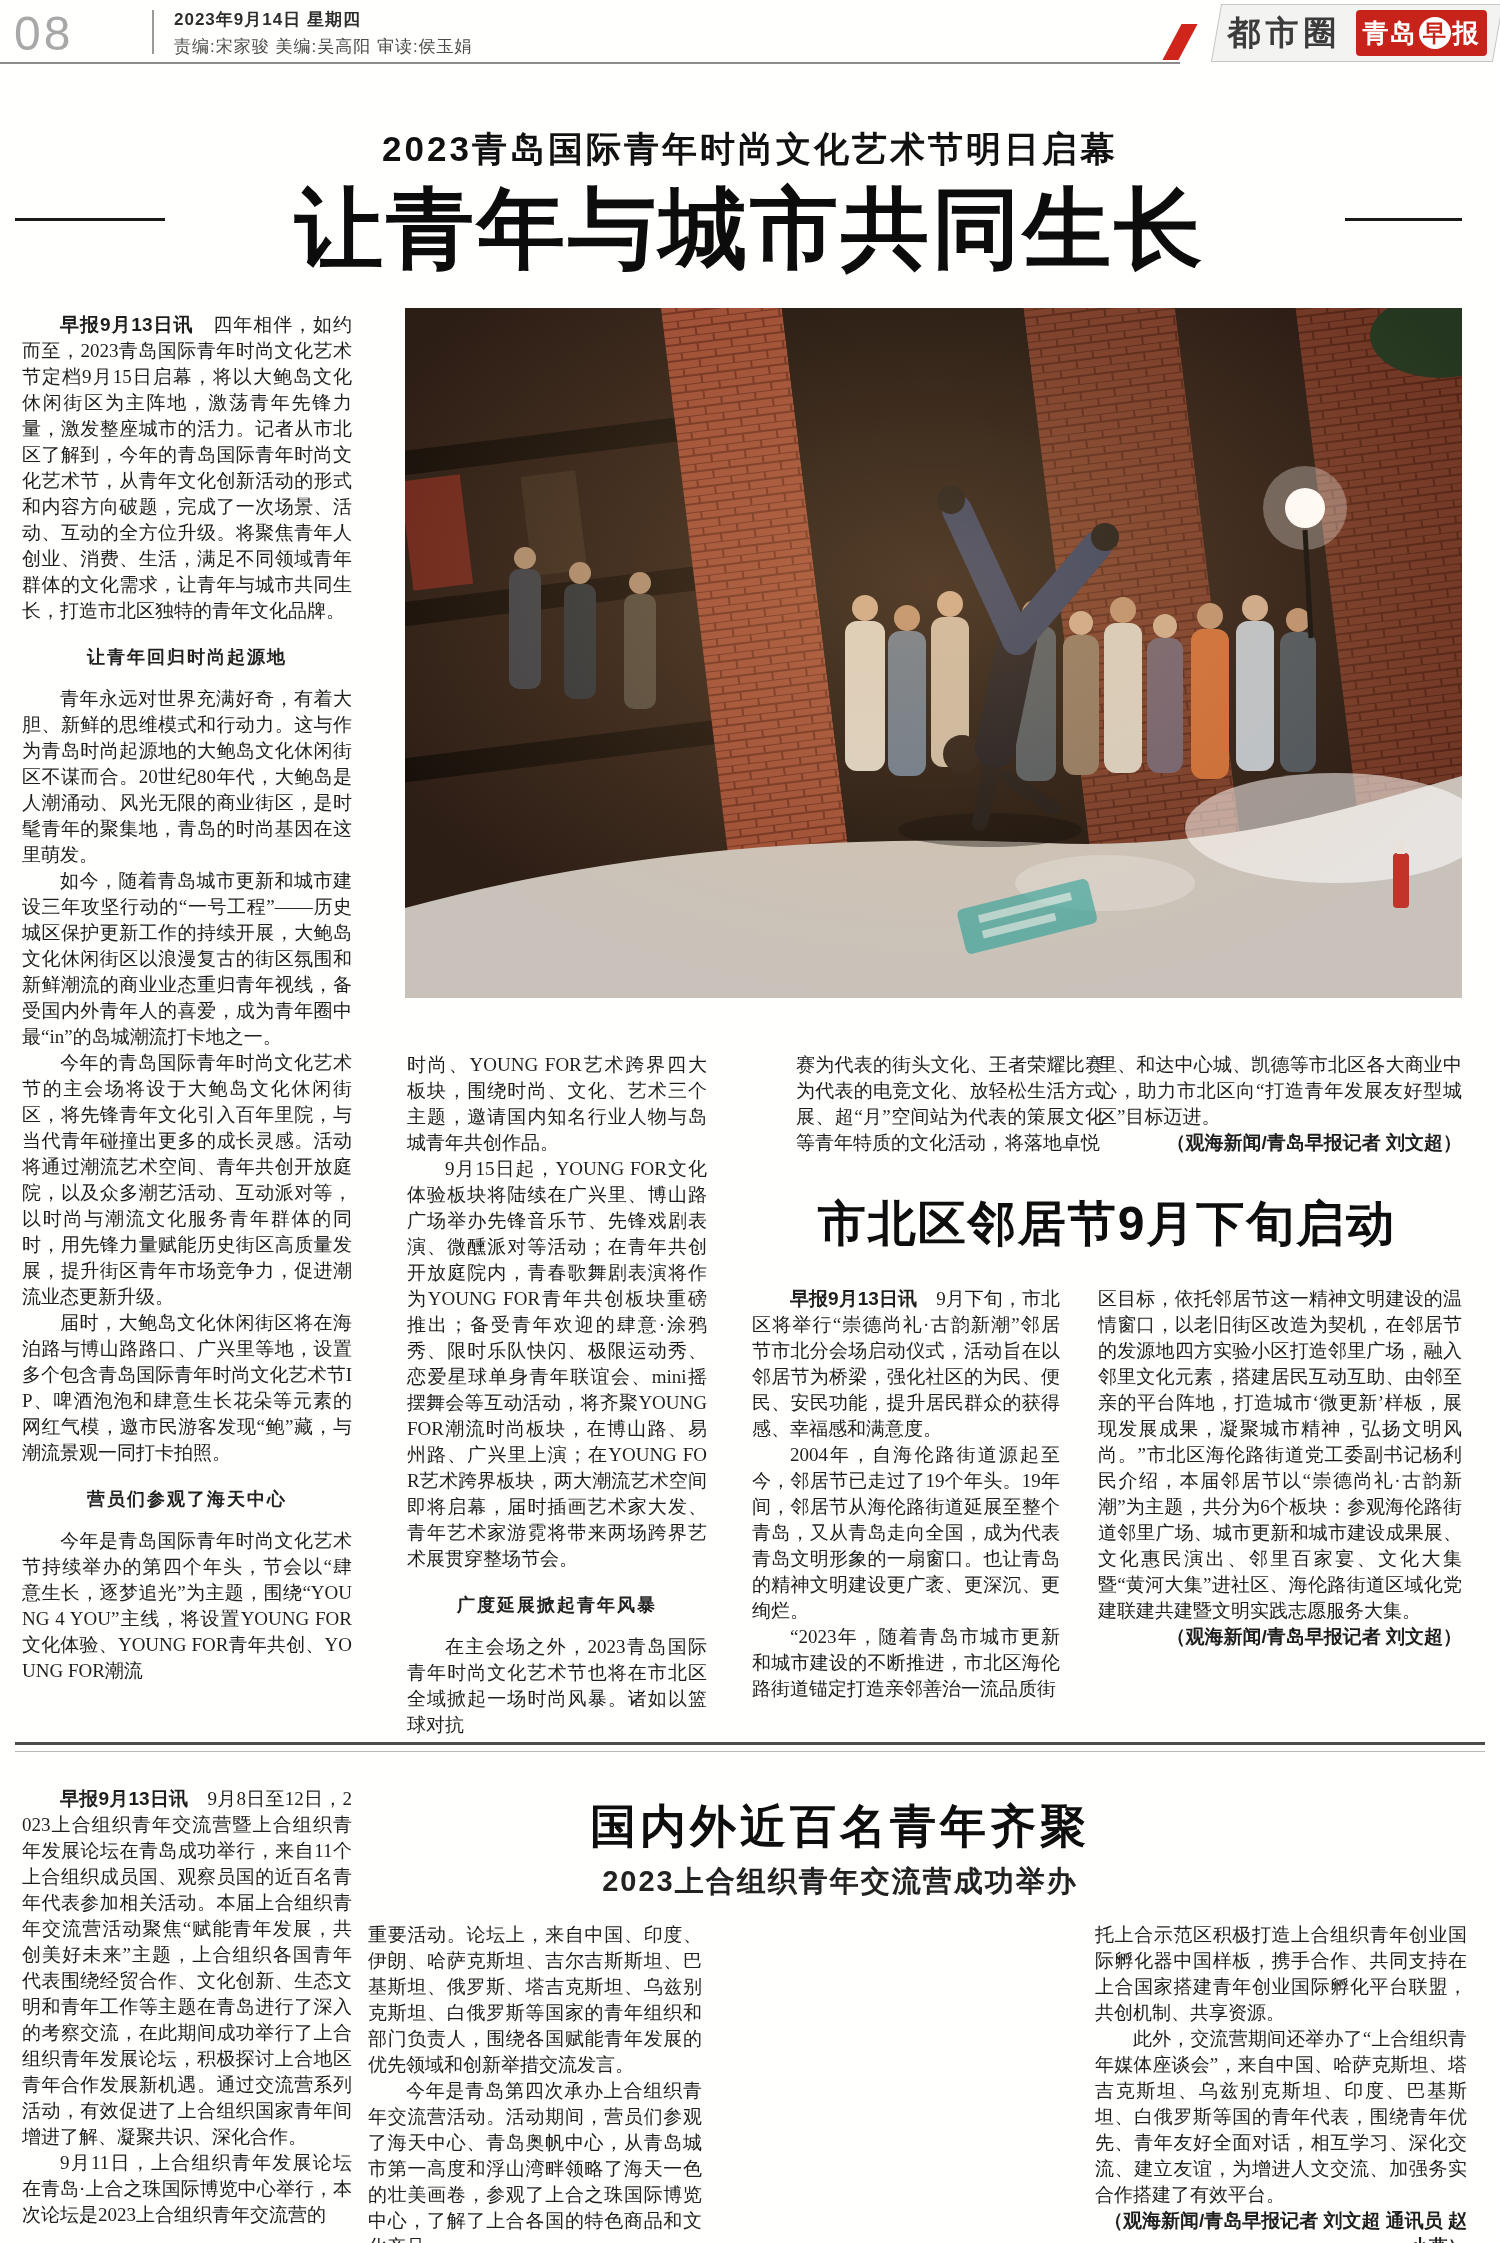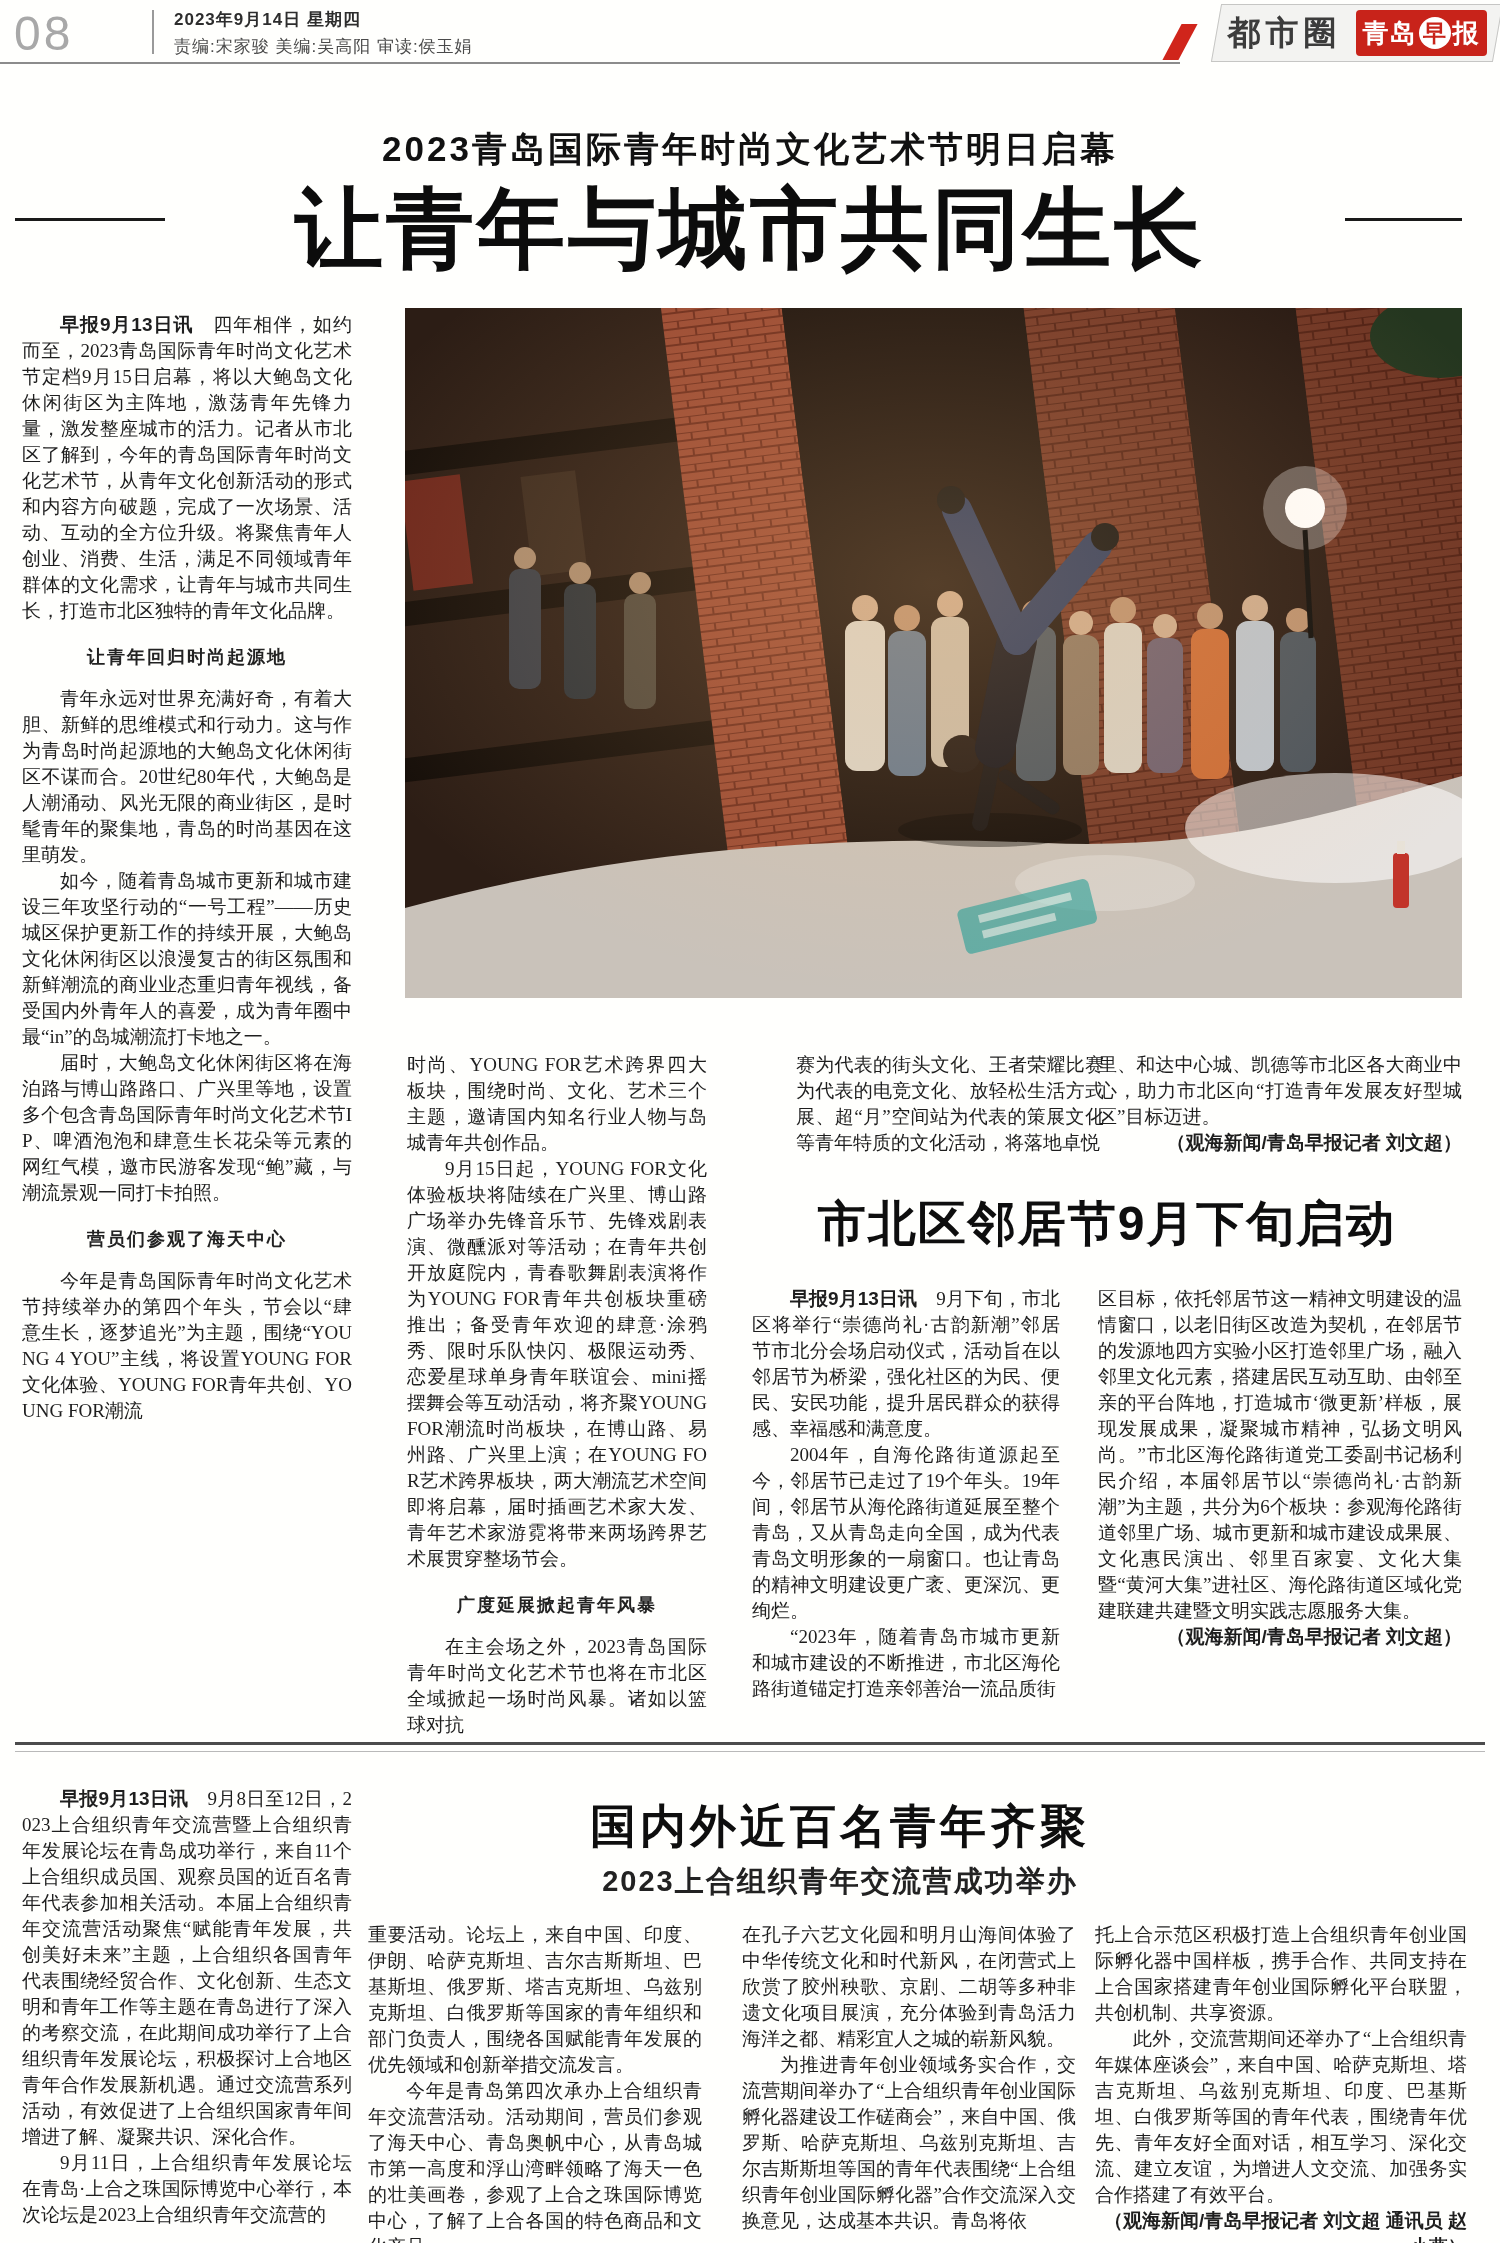--- a/index.html
+++ b/index.html
@@ -225,20 +225,21 @@
       </g>
       <rect width="1057" height="690" fill="url(#glow)"></rect>
     </svg>
   </div>
 
   <div class="col a1c1">
       <div class="blk blk-p"><b class="lead">早报9月13日讯</b>　四年相伴，如约而至，2023青岛国际青年时尚文化艺术节定档9月15日启幕，将以大鲍岛文化休闲街区为主阵地，激荡青年先锋力量，激发整座城市的活力。记者从市北区了解到，今年的青岛国际青年时尚文化艺术节，从青年文化创新活动的形式和内容方向破题，完成了一次场景、活动、互动的全方位升级。将聚焦青年人创业、消费、生活，满足不同领域青年群体的文化需求，让青年与城市共同生长，打造市北区独特的青年文化品牌。</div>
       <div class="blk blk-h">让青年回归时尚起源地</div>
       <div class="blk blk-p">青年永远对世界充满好奇，有着大胆、新鲜的思维模式和行动力。这与作为青岛时尚起源地的大鲍岛文化休闲街区不谋而合。20世纪80年代，大鲍岛是人潮涌动、风光无限的商业街区，是时髦青年的聚集地，青岛的时尚基因在这里萌发。</div>
       <div class="blk blk-p">如今，随着青岛城市更新和城市建设三年攻坚行动的“一号工程”——历史城区保护更新工作的持续开展，大鲍岛文化休闲街区以浪漫复古的街区氛围和新鲜潮流的商业业态重归青年视线，备受国内外青年人的喜爱，成为青年圈中最“in”的岛城潮流打卡地之一。</div>
+      <div class="blk blk-p">今年的青岛国际青年时尚文化艺术节的主会场将设于大鲍岛文化休闲街区，将先锋青年文化引入百年里院，与当代青年碰撞出更多的成长灵感。活动将通过潮流艺术空间、青年共创开放庭院，以及众多潮艺活动、互动派对等，以时尚与潮流文化服务青年群体的同时，用先锋力量赋能历史街区高质量发展，提升街区青年市场竞争力，促进潮流业态更新升级。</div>
       <div class="blk blk-p">届时，大鲍岛文化休闲街区将在海泊路与博山路路口、广兴里等地，设置多个包含青岛国际青年时尚文化艺术节IP、啤酒泡泡和肆意生长花朵等元素的网红气模，邀市民游客发现“鲍”藏，与潮流景观一同打卡拍照。</div>
       <div class="blk blk-h">营员们参观了海天中心</div>
       <div class="blk blk-p">今年是青岛国际青年时尚文化艺术节持续举办的第四个年头，节会以“肆意生长，逐梦追光”为主题，围绕“YOUNG 4 YOU”主线，将设置YOUNG FOR文化体验、YOUNG FOR青年共创、YOUNG FOR潮流</div>
     </div>
   <div class="col a1c2">
       <div class="blk blk-pc">时尚、YOUNG FOR艺术跨界四大板块，围绕时尚、文化、艺术三个主题，邀请国内知名行业人物与岛城青年共创作品。</div>
       <div class="blk blk-p">9月15日起，YOUNG FOR文化体验板块将陆续在广兴里、博山路广场举办先锋音乐节、先锋戏剧表演、微醺派对等活动；在青年共创开放庭院内，青春歌舞剧表演将作为YOUNG FOR青年共创板块重磅推出；备受青年欢迎的肆意·涂鸦秀、限时乐队快闪、极限运动秀、恋爱星球单身青年联谊会、mini摇摆舞会等互动活动，将齐聚YOUNG FOR潮流时尚板块，在博山路、易州路、广兴里上演；在YOUNG FOR艺术跨界板块，两大潮流艺术空间即将启幕，届时插画艺术家大发、青年艺术家游霓将带来两场跨界艺术展贯穿整场节会。</div>
       <div class="blk blk-h">广度延展掀起青年风暴</div>
       <div class="blk blk-p">在主会场之外，2023青岛国际青年时尚文化艺术节也将在市北区全域掀起一场时尚风暴。诸如以篮球对抗</div>
     </div>
@@ -266,23 +267,19 @@
   <div class="abs a3head">国内外近百名青年齐聚</div>
   <div class="abs a3sub">2023上合组织青年交流营成功举办</div>
   <div class="col a3c1">
       <div class="blk blk-p"><b class="lead">早报9月13日讯</b>　9月8日至12日，2023上合组织青年交流营暨上合组织青年发展论坛在青岛成功举行，来自11个上合组织成员国、观察员国的近百名青年代表参加相关活动。本届上合组织青年交流营活动聚焦“赋能青年发展，共创美好未来”主题，上合组织各国青年代表围绕经贸合作、文化创新、生态文明和青年工作等主题在青岛进行了深入的考察交流，在此期间成功举行了上合组织青年发展论坛，积极探讨上合地区青年合作发展新机遇。通过交流营系列活动，有效促进了上合组织国家青年间增进了解、凝聚共识、深化合作。</div>
       <div class="blk blk-p">9月11日，上合组织青年发展论坛在青岛·上合之珠国际博览中心举行，本次论坛是2023上合组织青年交流营的</div>
     </div>
   <div class="col a3c2">
       <div class="blk blk-pc">重要活动。论坛上，来自中国、印度、伊朗、哈萨克斯坦、吉尔吉斯斯坦、巴基斯坦、俄罗斯、塔吉克斯坦、乌兹别克斯坦、白俄罗斯等国家的青年组织和部门负责人，围绕各国赋能青年发展的优先领域和创新举措交流发言。</div>
       <div class="blk blk-p">今年是青岛第四次承办上合组织青年交流营活动。活动期间，营员们参观了海天中心、青岛奥帆中心，从青岛城市第一高度和浮山湾畔领略了海天一色的壮美画卷，参观了上合之珠国际博览中心，了解了上合各国的特色商品和文化产品，</div>
     </div>
-  <div class="col a3c3">
-      <div class="blk blk-pc">在孔子六艺文化园和明月山海间体验了中华传统文化和时代新风，在闭营式上欣赏了胶州秧歌、京剧、二胡等多种非遗文化项目展演，充分体验到青岛活力海洋之都、精彩宜人之城的崭新风貌。</div>
-      <div class="blk blk-p">为推进青年创业领域务实合作，交流营期间举办了“上合组织青年创业国际孵化器建设工作磋商会”，来自中国、俄罗斯、哈萨克斯坦、乌兹别克斯坦、吉尔吉斯斯坦等国的青年代表围绕“上合组织青年创业国际孵化器”合作交流深入交换意见，达成基本共识。青岛将依</div>
-    </div>
   <div class="col a3c4">
       <div class="blk blk-pc">托上合示范区积极打造上合组织青年创业国际孵化器中国样板，携手合作、共同支持在上合国家搭建青年创业国际孵化平台联盟，共创机制、共享资源。</div>
       <div class="blk blk-p">此外，交流营期间还举办了“上合组织青年媒体座谈会”，来自中国、哈萨克斯坦、塔吉克斯坦、乌兹别克斯坦、印度、巴基斯坦、白俄罗斯等国的青年代表，围绕青年优先、青年友好全面对话，相互学习、深化交流、建立友谊，为增进人文交流、加强务实合作搭建了有效平台。</div>
       <div class="blk blk-by">（观海新闻/青岛早报记者 刘文超 通讯员 赵小燕）</div>
     </div>
 
 </div>
 
 </body></html>

